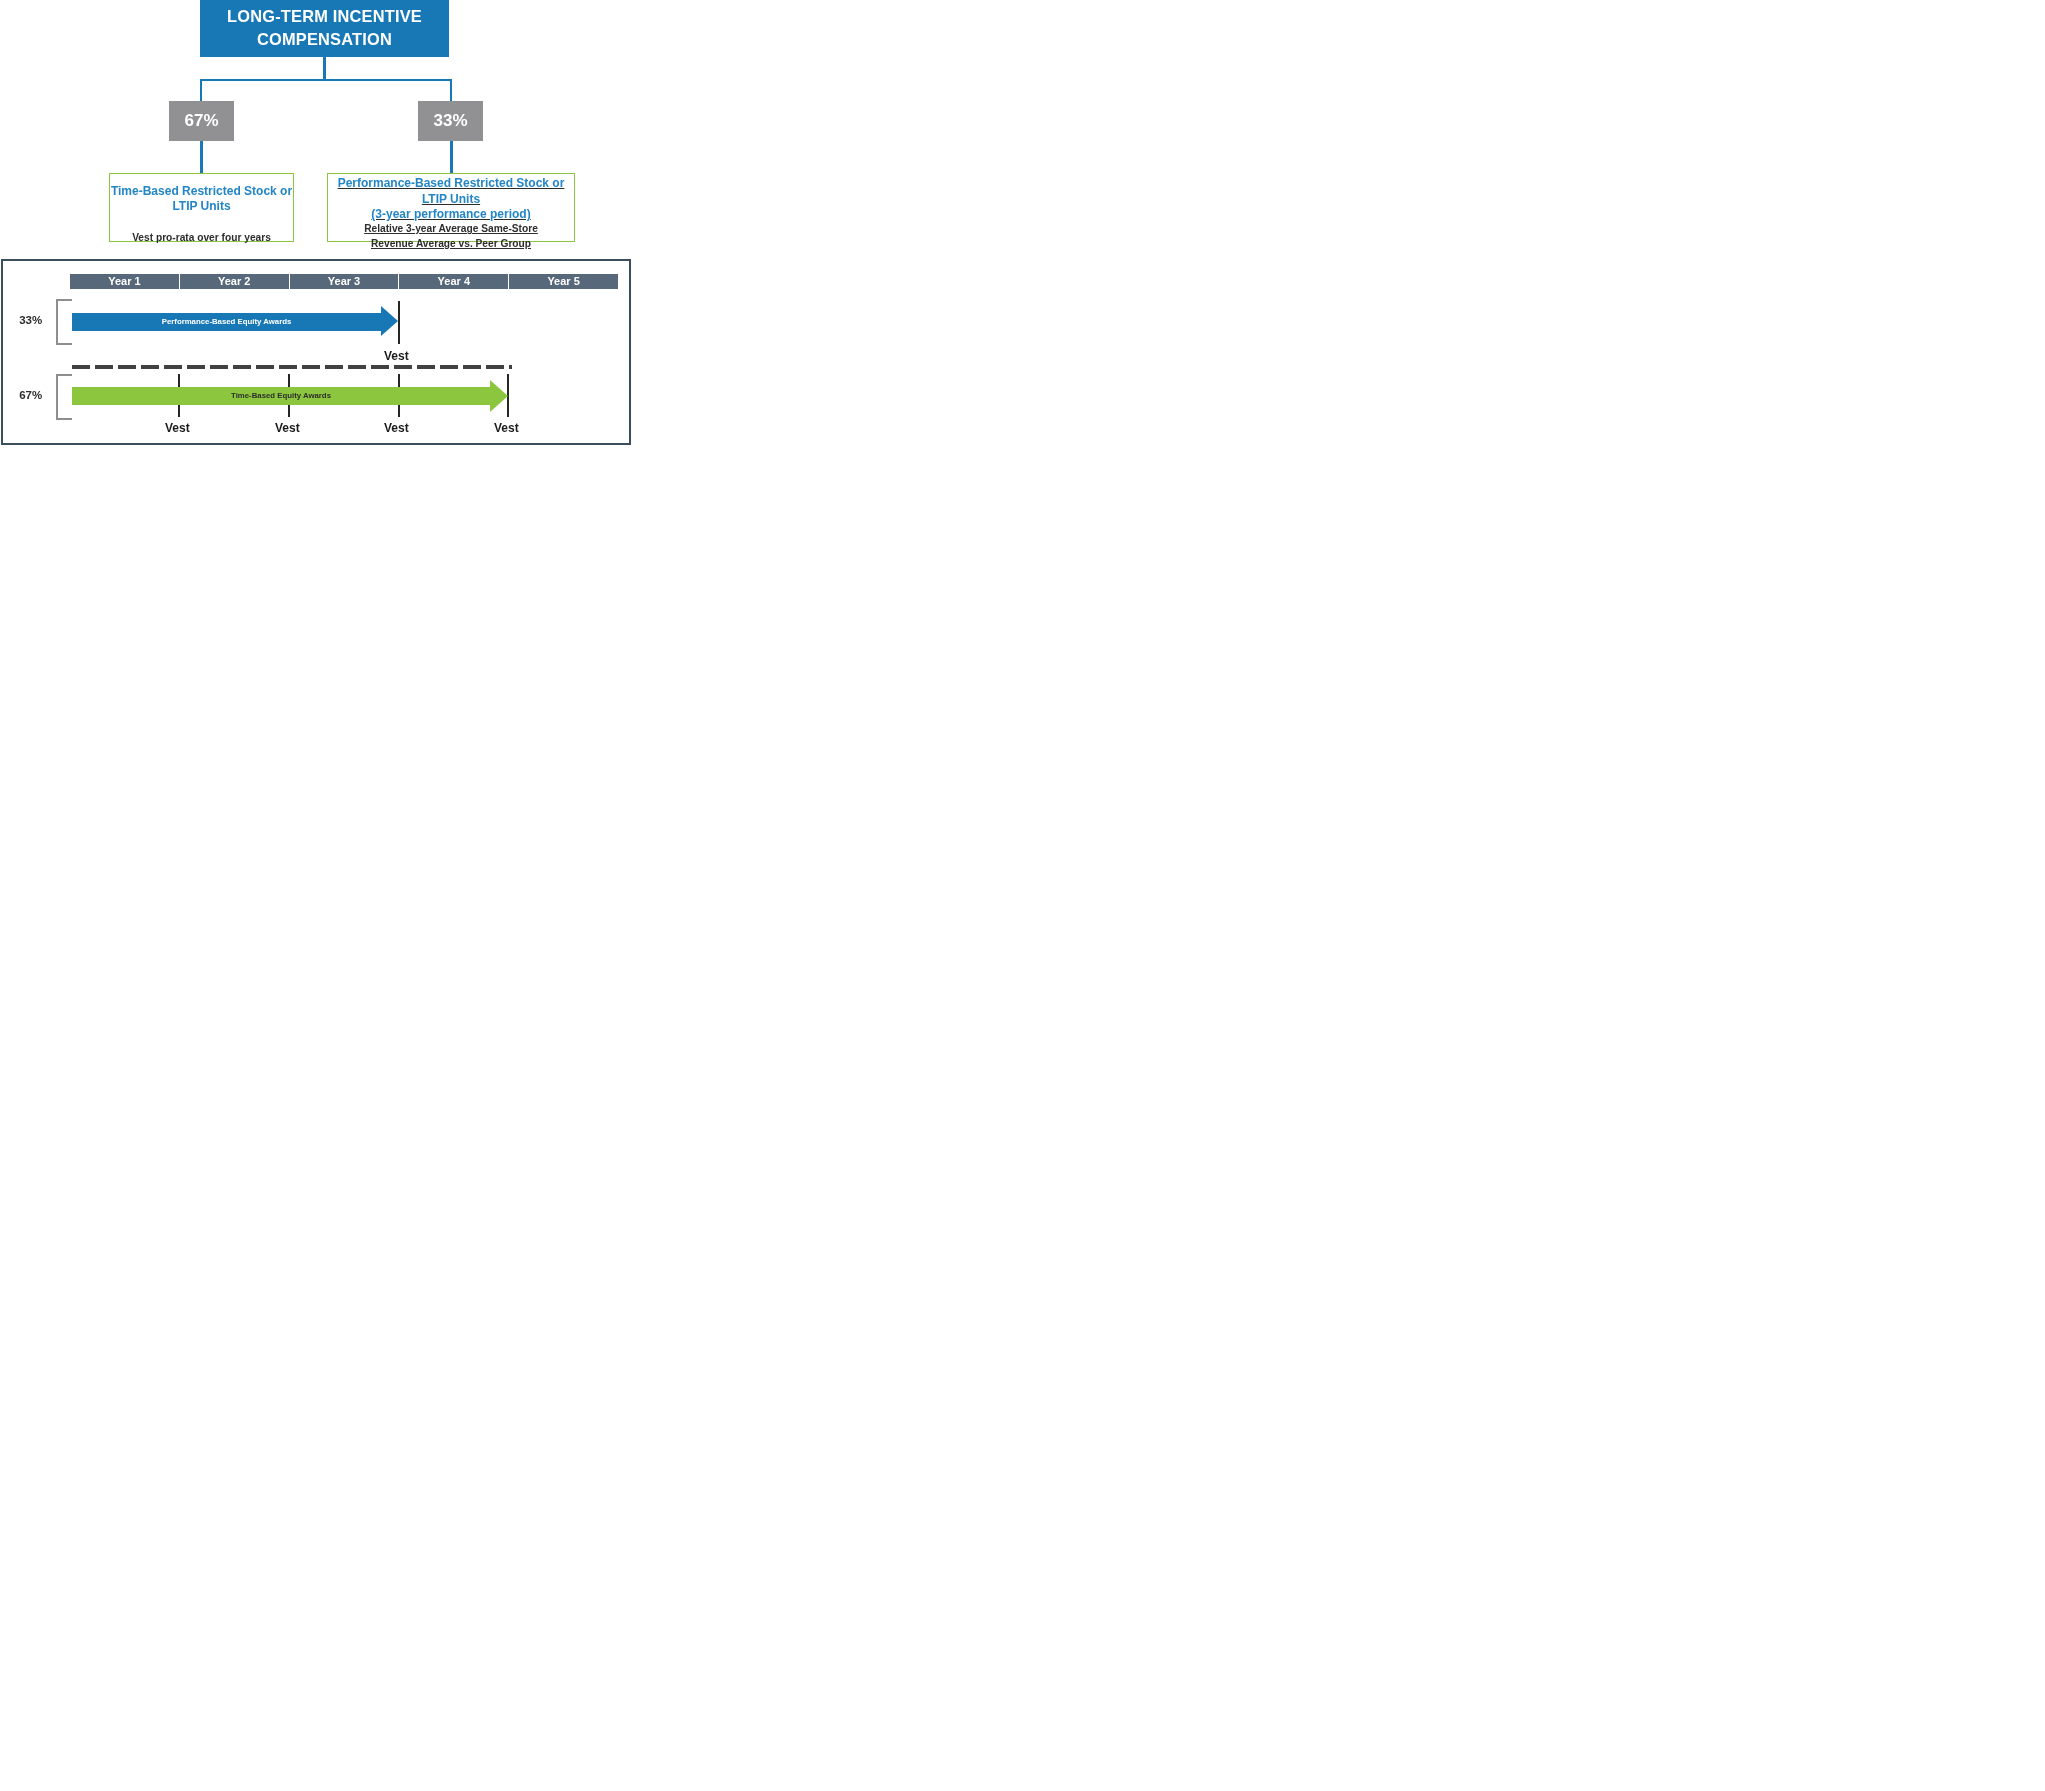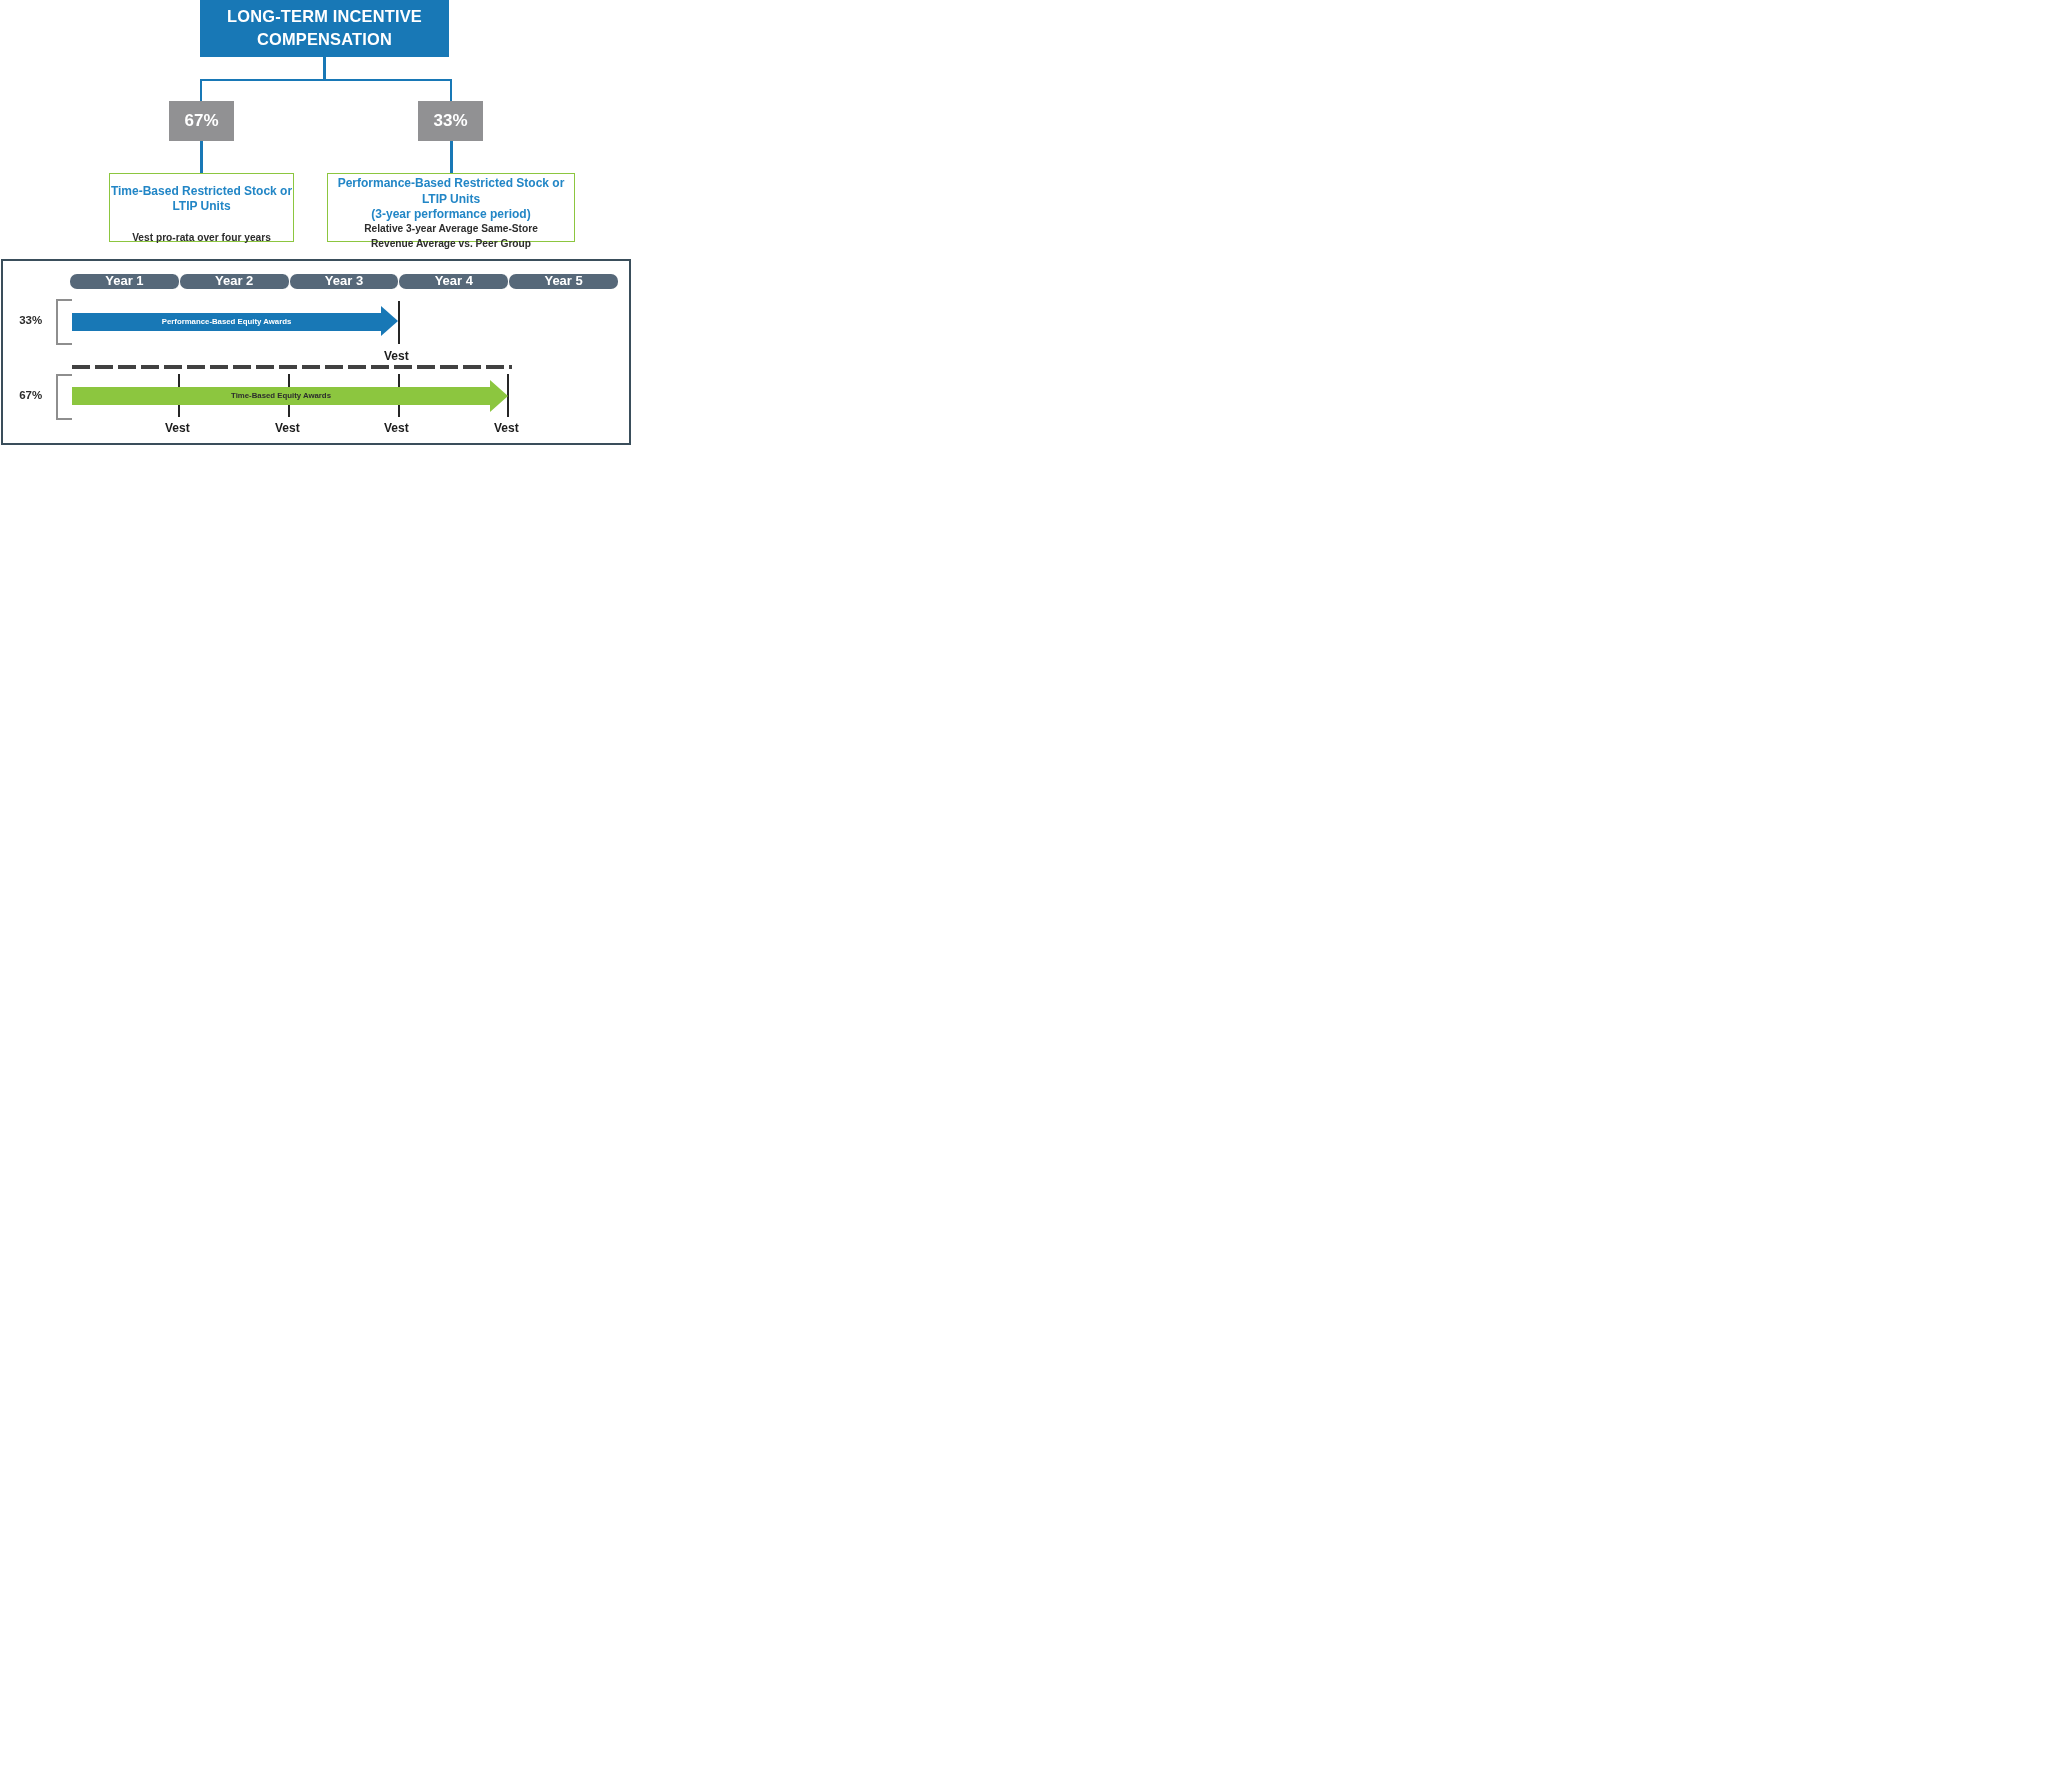--- a/index.html
+++ b/index.html
@@ -62,45 +62,44 @@
   .stub-left{left:200px;top:141px;height:32px;}
   .stub-right{left:450px;top:141px;height:32px;}
 
   .green-box{
     top:173px;height:69px;
     border:1.6px solid var(--green);
     background:#fff;
     text-align:center;
   }
   .green-box.left{left:109px;width:185px;padding-top:9.8px;}
-  .green-box.right{left:327px;width:248px;padding-top:2px;}
+  .green-box.right{left:327px;width:248px;padding-top:2px;text-decoration:underline;}
   .gb-heading{color:var(--blue-text);font-size:12px;line-height:15.5px;}
   .gb-sub{color:var(--blue-text);font-size:12px;line-height:14px;}
   .gb-detail{color:var(--dark-text);font-size:10.2px;line-height:15px;}
   .green-box.left .gb-detail{margin-top:15px;}
 
   
   .panel{
     left:0.8px;top:259px;width:630px;height:186px;
     border:2.9px solid var(--panel-border);
     background:#fff;
   }
   .year-bar{
     left:70px;top:274px;width:548px;height:14.7px;
     display:flex;
   }
   .year-cell{
     flex:1;
     background:var(--slate-bar);
     color:#fff;
-    font-size:13px;
+    font-size:11px;
     line-height:14.7px;
     text-align:center;
     border-right:0.8px solid #fff;
-    border-radius:7px;
   }
   .year-cell:last-child{border-right:none;}
 
   .row-pct{
     left:10.2px;width:41px;
     font-size:11.5px;
     color:var(--dark-text);
     text-align:center;
   }
   .row-pct.p33{top:314px;}

